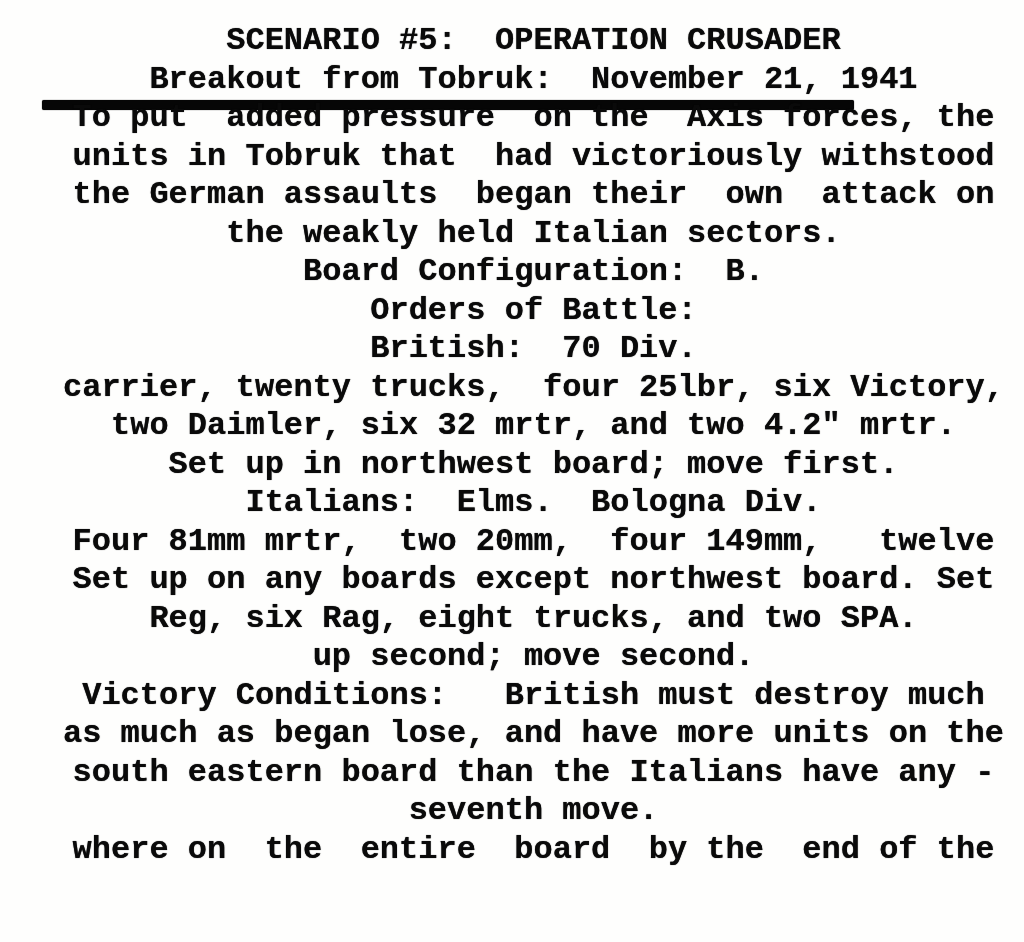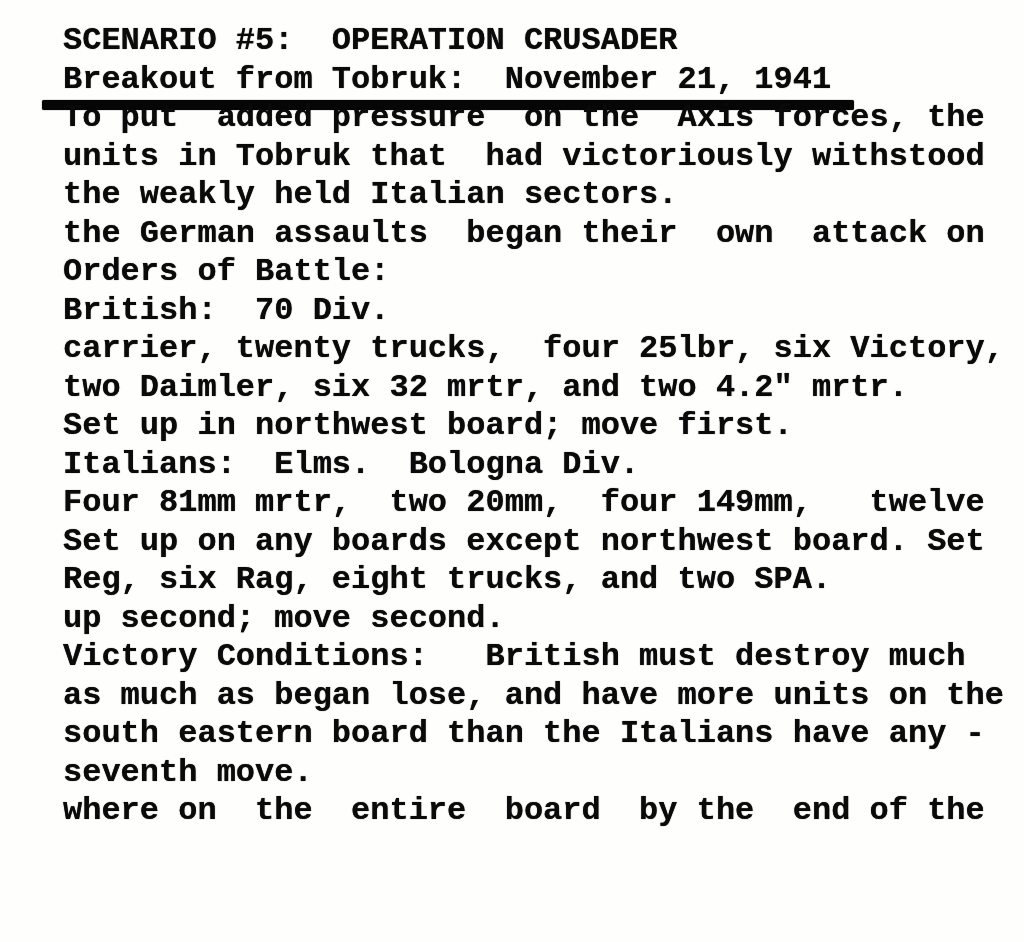--- a/index.html
+++ b/index.html
@@ -9,20 +9,21 @@
   }
   .page {
     position: relative;
     width: 1024px;
     height: 942px;
     background: #fefefdff;
     overflow: hidden;
     font-family: "Liberation Mono", "DejaVu Sans Mono", monospace;
     font-weight: 700;
     color: #0a0a0a;
+    text-align: center;
   }
   .text-block {
     position: absolute;
     left: 63px;
     top: 22px;
   }
   .line {
     white-space: pre;
     font-size: 32px;
     line-height: 38.5px;
@@ -44,22 +45,23 @@
 </head>
 <body>
 
 <div class="page">
   <div class="underline-bar"></div>
   <div class="text-block">
     <div class="line">SCENARIO #5:  OPERATION CRUSADER</div>
     <div class="line">Breakout from Tobruk:  November 21, 1941</div>
     <div class="line">To put  added pressure  on the  Axis forces, the</div>
     <div class="line">units in Tobruk that  had victoriously withstood</div>
+    <div class="line">the German assaults  began their  own  attack on</div>
     <div class="line">the weakly held Italian sectors.</div>
-    <div class="line">the German assaults  began their  own  attack on</div>
+    <div class="line">Board Configuration:  B.</div>
     <div class="line">Orders of Battle:</div>
     <div class="line">British:  70 Div.</div>
     <div class="line">carrier, twenty trucks,  four 25lbr, six Victory,</div>
     <div class="line">two Daimler, six 32 mrtr, and two 4.2" mrtr.</div>
     <div class="line">Set up in northwest board; move first.</div>
     <div class="line">Italians:  Elms.  Bologna Div.</div>
     <div class="line">Four 81mm mrtr,  two 20mm,  four 149mm,   twelve</div>
     <div class="line">Set up on any boards except northwest board. Set</div>
     <div class="line">Reg, six Rag, eight trucks, and two SPA.</div>
     <div class="line">up second; move second.</div>

